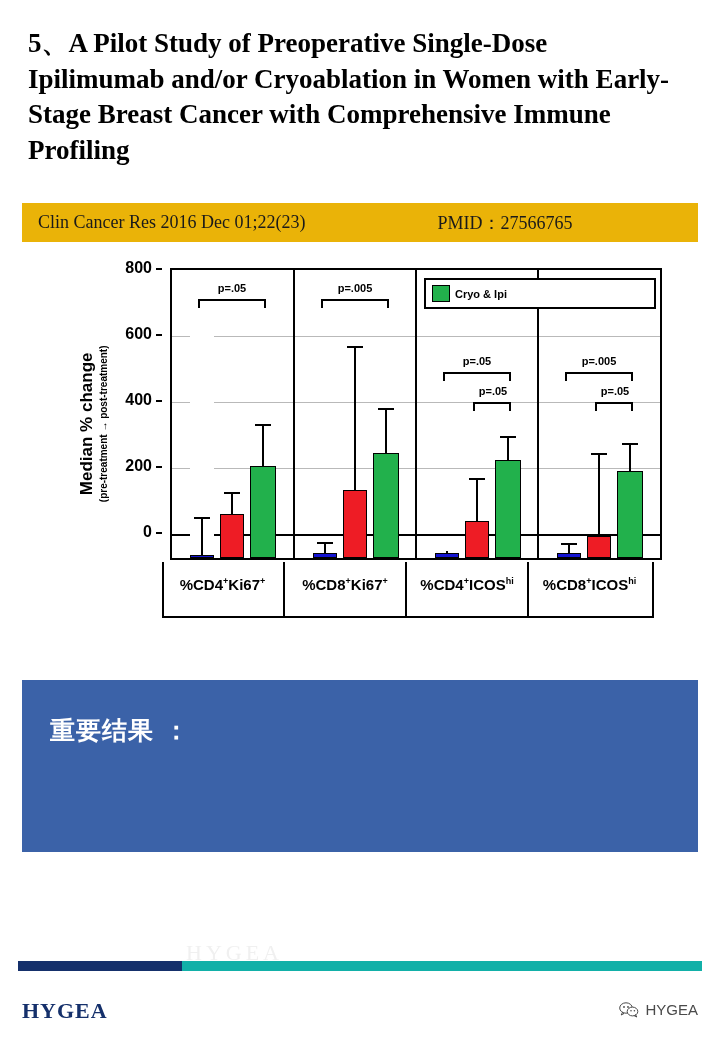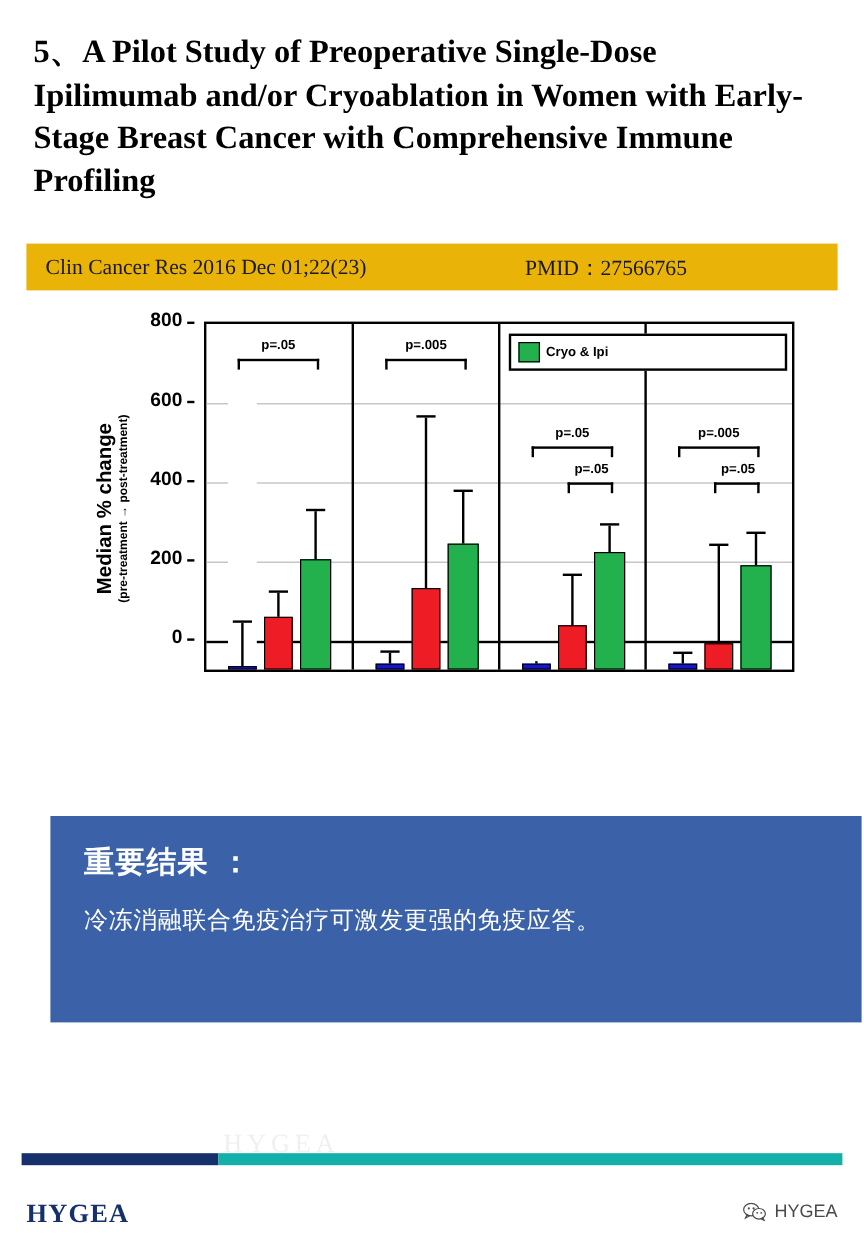--- a/index.html
+++ b/index.html
@@ -269,22 +269,21 @@
 
   
   .conclusion {
     position: absolute;
     left: 22px;
     top: 680px;
     width: 676px;
     height: 172px;
     background: #3b62a8;
     box-sizing: border-box;
-    padding: 22px 28px 0 28px;
-    margin-left: 20px;
+    padding: 34px 28px 0 28px;
   }
   .conclusion-title {
     color: #ffffff;
     font-family: "DejaVu Sans", sans-serif;
     font-size: 25px;
     font-weight: bold;
     letter-spacing: 1px;
     margin-bottom: 18px;
   }
   .conclusion-text {
@@ -476,27 +475,36 @@
             <div style="flex:0 0 auto;">
               <div class="legend-row">
                 <span class="legend-sw" style="background:#22b14c;"></span>
                 <span class="legend-txt">Cryo &amp; Ipi</span>
               </div>
             </div>
           </div>
         </div>
       </div>
 
+      <div class="xlabels">
+        <div class="xbox"></div>
+        <div class="xdiv" style="left:121px;"></div>
+        <div class="xdiv" style="left:243px;"></div>
+        <div class="xdiv" style="left:365px;"></div>
+        <div class="xlabel" style="left:0px; width:121px;">%CD4<sup>+</sup>Ki67<sup>+</sup></div>
+        <div class="xlabel" style="left:123px; width:120px;">%CD8<sup>+</sup>Ki67<sup>+</sup></div>
+        <div class="xlabel" style="left:245px; width:120px;">%CD4<sup>+</sup>ICOS<sup>hi</sup></div>
+        <div class="xlabel" style="left:367px; width:121px;">%CD8<sup>+</sup>ICOS<sup>hi</sup></div>
+      </div>
 
     </div>
   </div>
 
   <div class="conclusion">
     <div class="conclusion-title">重要结果 ：</div>
-    <div class="conclusion-text">冷冻消融联合免疫治疗可激发更强的免疫应答。</div>
   </div>
 
   <div class="footer-ghost">HYGEA</div>
   <div class="footer-bar-left"></div>
   <div class="footer-bar-right"></div>
   <div class="footer-logo">HYGEA</div>
 
   <div class="footer-wechat">
     <span class="wechat-icon">
       <svg width="20" height="16" viewBox="0 0 20 16" xmlns="http://www.w3.org/2000/svg">

